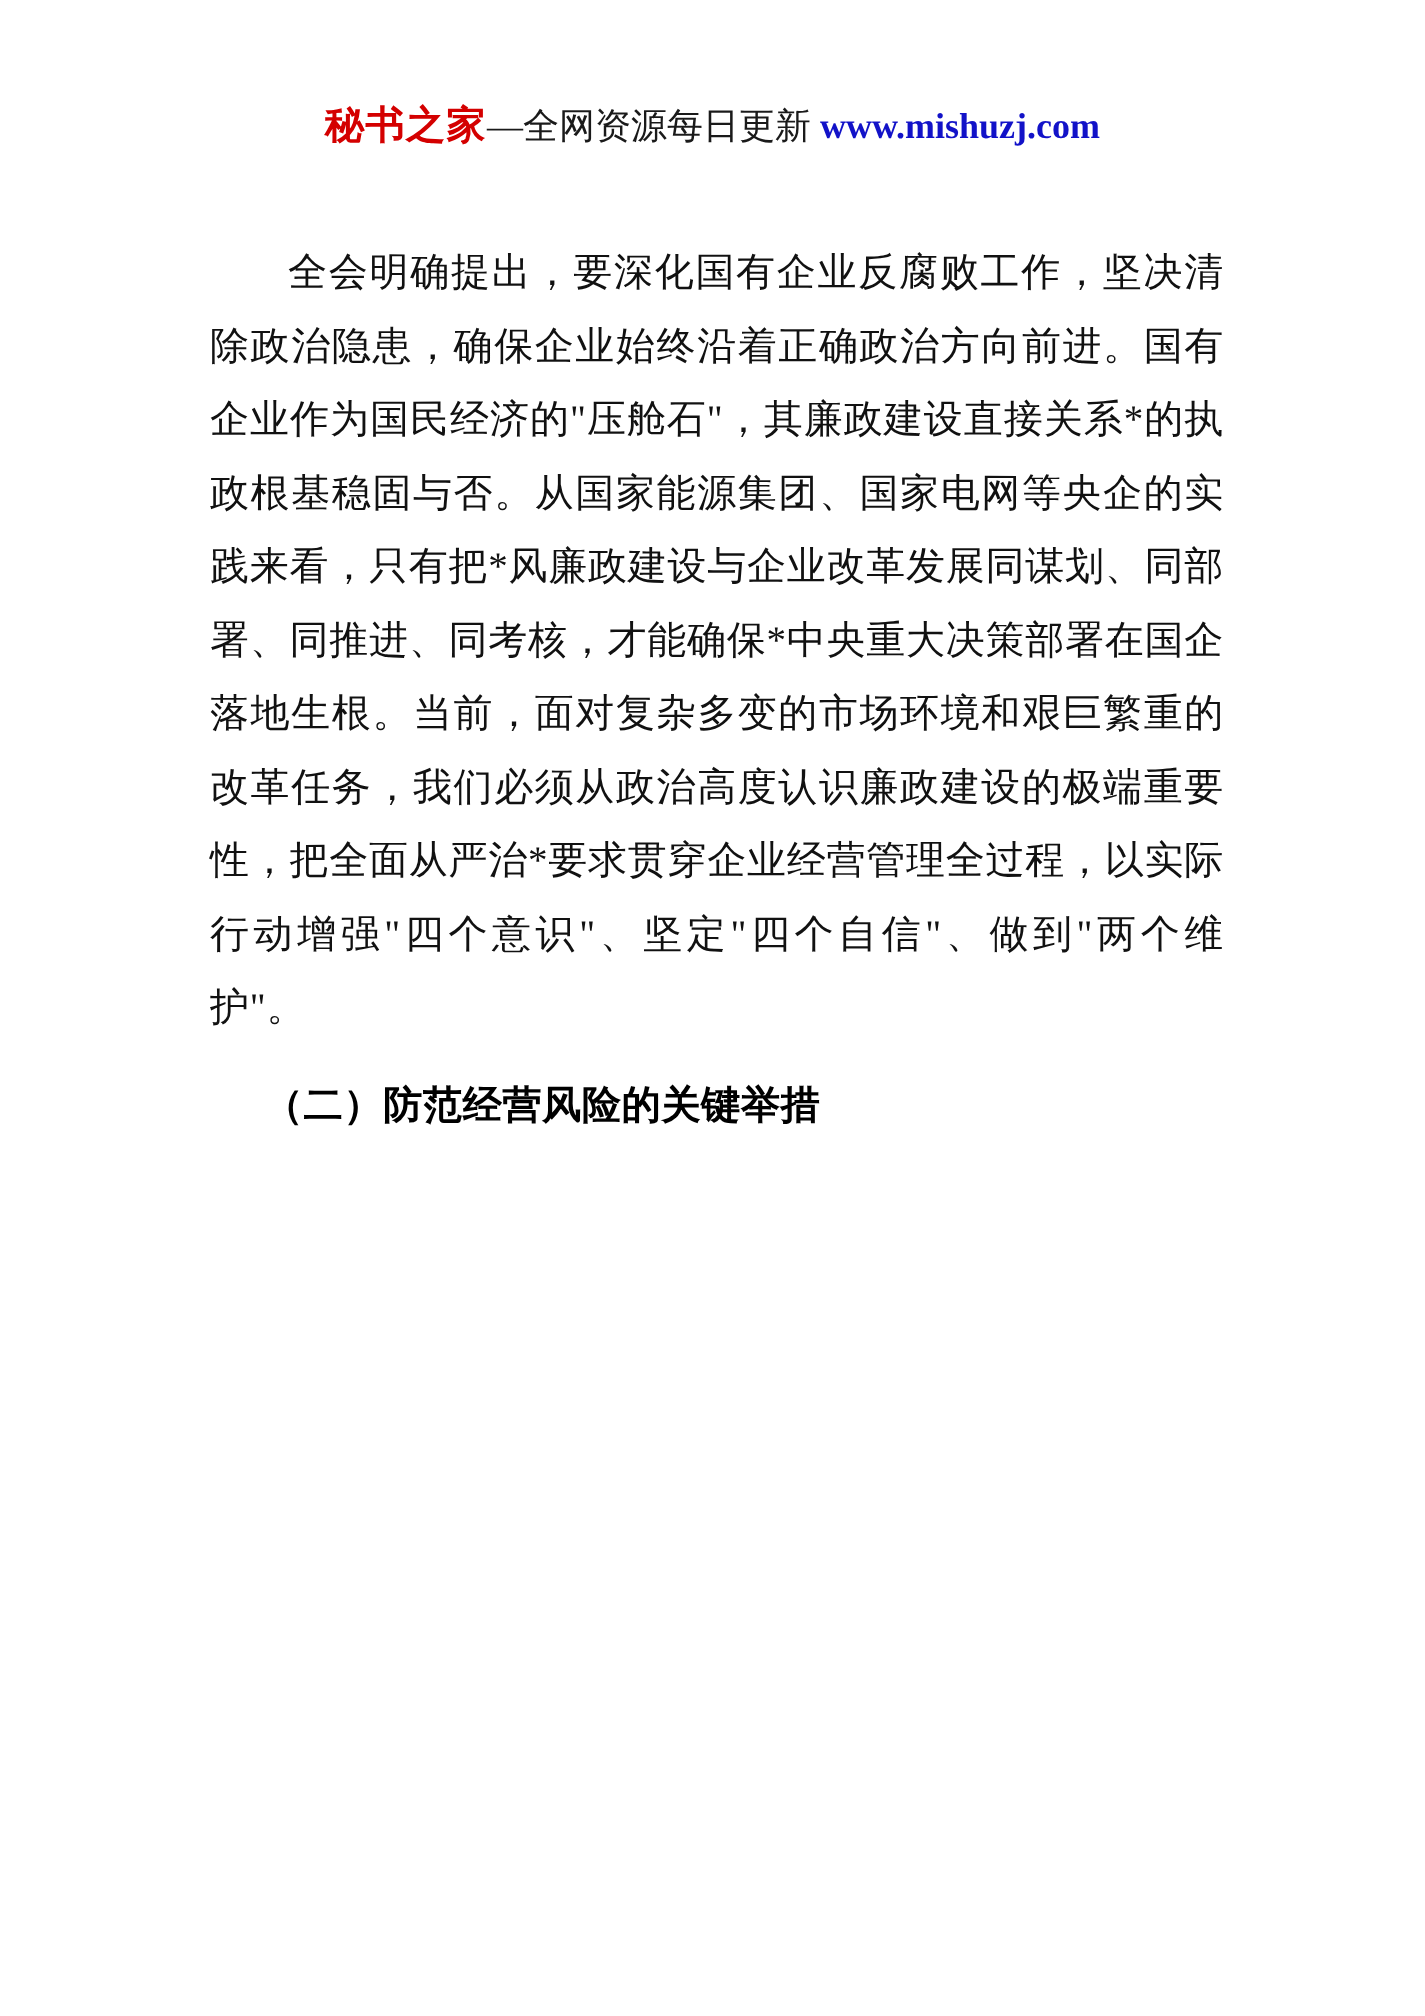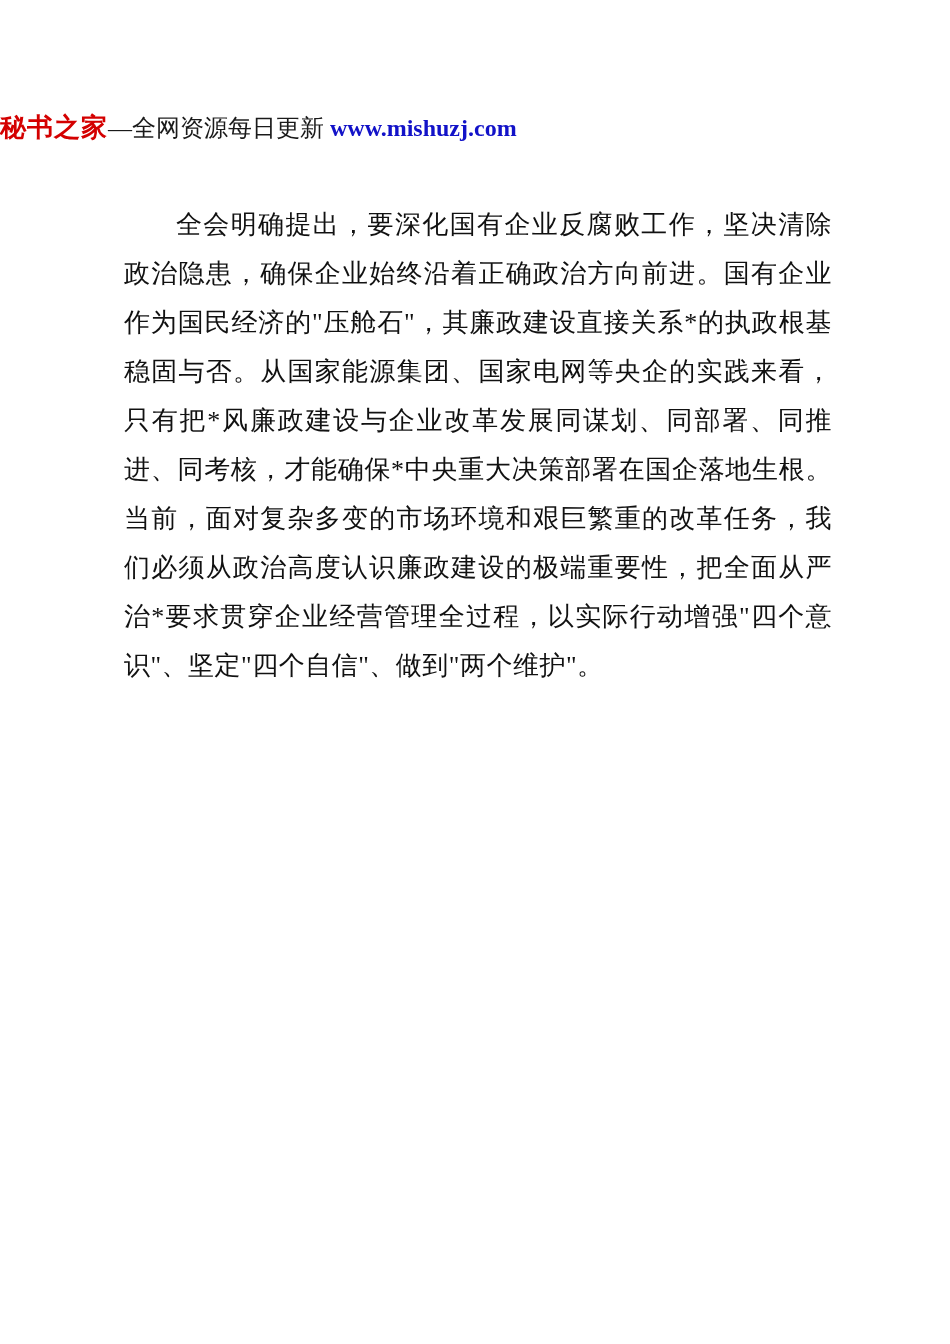--- a/index.html
+++ b/index.html
@@ -10,21 +10,22 @@
   .page {
     position: relative;
     width: 950px;
     height: 1344px;
     margin: 0 auto;
     background: #ffffff;
     overflow: hidden;
     font-family: "Liberation Serif", serif;
   }
   .site-header {
-    padding-top: 112px;
+    padding-top: 68px;
+    text-align: center;
     white-space: nowrap;
     font-size: 24px;
     line-height: 32px;
   }
   .site-name {
     color: #d40000;
     font-weight: bold;
     font-size: 26px;
     letter-spacing: 1px;
   }
@@ -41,21 +42,21 @@
   .doc-body {
     margin: 56px 118px 0 124px;
     font-size: 26px;
     line-height: 49px;
     color: #111111;
     text-align: justify;
     text-justify: inter-ideograph;
     letter-spacing: 0.5px;
   }
   .para {
-    margin: 0;
+    margin: 16px;
     text-indent: 2em;
   }
   .section-heading {
     margin: 0;
     font-size: 26px;
     line-height: 49px;
     font-weight: bold;
     text-indent: 2em;
     color: #000000;
   }
@@ -64,15 +65,16 @@
 <body>
 
 <div class="page">
 
   <div class="site-header">
     <span class="site-name">秘书之家</span><span class="site-tagline">—全网资源每日更新 </span><span class="site-url">www.mishuzj.com</span>
   </div>
 
   <div class="doc-body">
     <p class="para">全会明确提出，要深化国有企业反腐败工作，坚决清除政治隐患，确保企业始终沿着正确政治方向前进。国有企业作为国民经济的"压舱石"，其廉政建设直接关系*的执政根基稳固与否。从国家能源集团、国家电网等央企的实践来看，只有把*风廉政建设与企业改革发展同谋划、同部署、同推进、同考核，才能确保*中央重大决策部署在国企落地生根。当前，面对复杂多变的市场环境和艰巨繁重的改革任务，我们必须从政治高度认识廉政建设的极端重要性，把全面从严治*要求贯穿企业经营管理全过程，以实际行动增强"四个意识"、坚定"四个自信"、做到"两个维护"。</p>
+    <h3 class="section-heading">（二）防范经营风险的关键举措</h3>
   </div>
 
 </div>
 
 </body></html>

